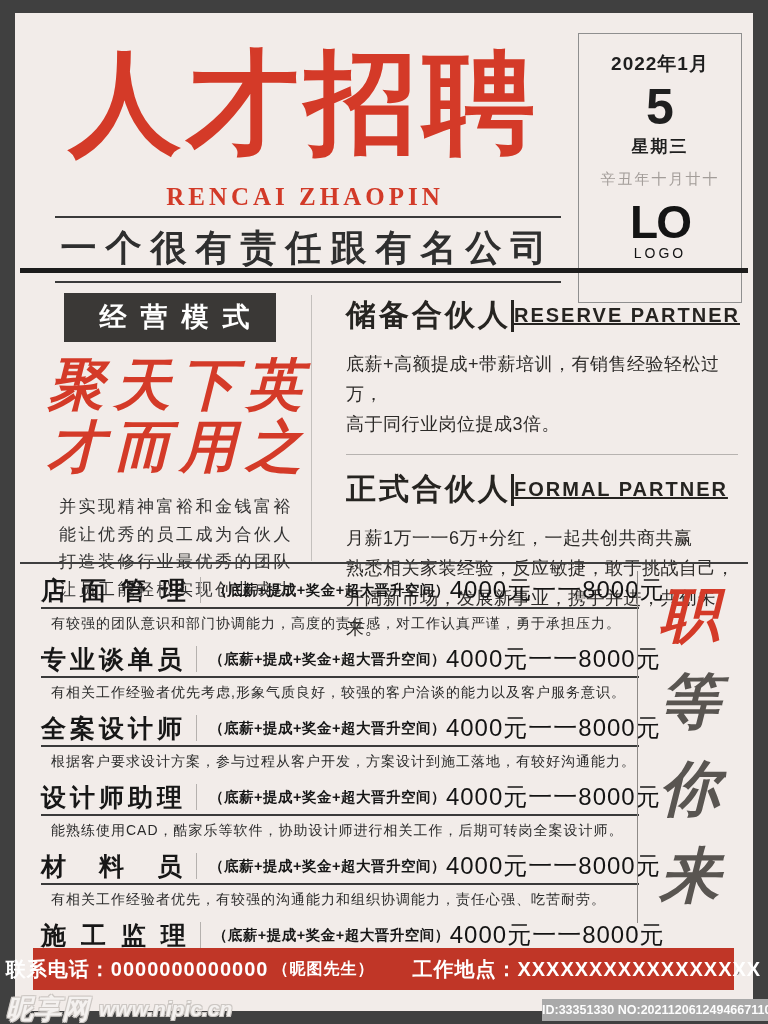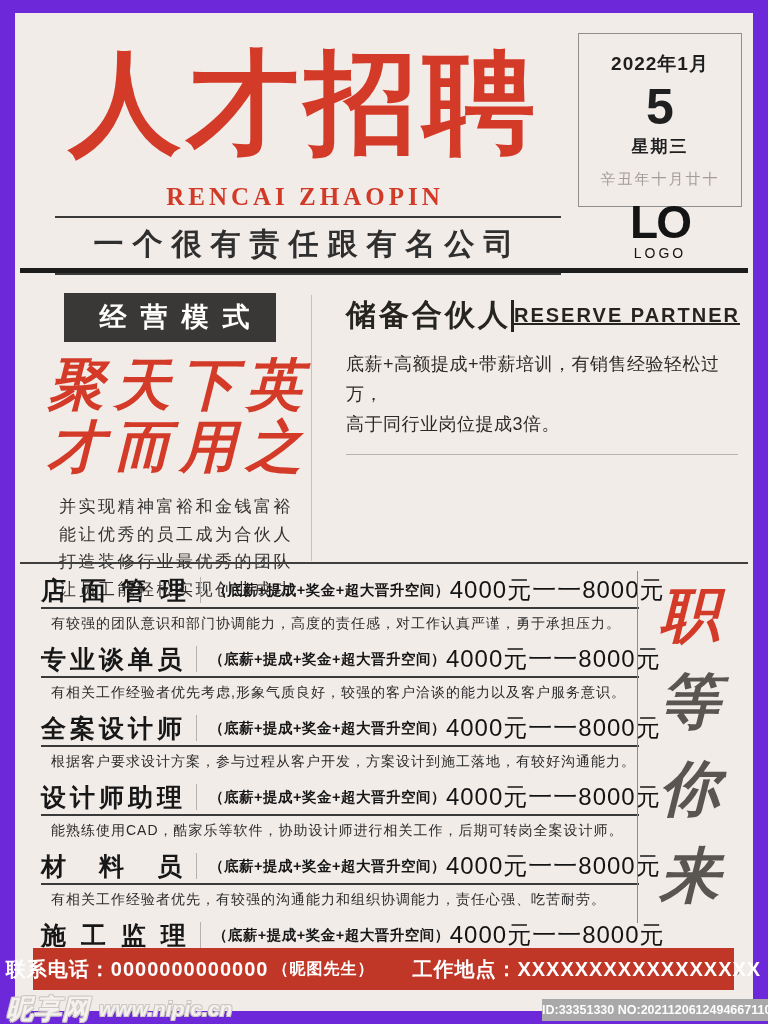--- a/index.html
+++ b/index.html
@@ -1,35 +1,35 @@
 <!DOCTYPE html>
 <html><head>
 <meta charset="utf-8">
 <style>
   * { margin:0; padding:0; box-sizing:border-box; }
   html,body { width:768px; height:1024px; background:#ffffff; overflow:hidden;
               font-family:"Liberation Sans","DejaVu Sans",sans-serif; }
-  .page { position:relative; width:768px; height:1024px; background:#6d28d9; }
+  .page { position:relative; width:768px; height:1024px; background:#404040; }
   .poster { position:absolute; left:15px; top:13px; width:738px; height:998px;
             background:#f2ece9; }
 
   
   .main-title { position:absolute; left:28px; top:14px; width:524px; text-align:center;
                 font-size:112px; line-height:152px; font-weight:800; letter-spacing:6px;
                 color:#d43a28; white-space:nowrap; }
   .title-pinyin { position:absolute; left:28px; top:170px; width:524px; text-align:center;
                   font-family:"Liberation Serif","DejaVu Serif",serif; font-weight:700;
                   font-size:25px; letter-spacing:4px; color:#d23a28; }
   .tagline-box { position:absolute; left:40px; top:203px; width:506px;
                  border-top:2px solid #3a3a3a; border-bottom:2px solid #3a3a3a;
                  padding:6px 0 8px 0; text-align:center;
-                 font-size:30px; font-weight:700; letter-spacing:9px; color:#2f2f2f;
+                 font-size:36px; font-weight:700; letter-spacing:9px; color:#2f2f2f;
                  white-space:nowrap; }
 
-  .calendar { position:absolute; left:563px; top:20px; width:164px; height:174px;
+  .calendar { position:absolute; left:563px; top:20px; width:164px; height:270px;
               border:1px solid #8f8f8f; text-align:center; color:#1f1f1f; }
   .cal-month { margin-top:17px; font-size:19px; font-weight:700; letter-spacing:1px; }
   .cal-day { font-size:50px; font-weight:600; line-height:56px; margin-top:2px; }
   .cal-weekday { font-size:17px; font-weight:700; letter-spacing:2px; }
   .cal-lunar { margin-top:12px; font-size:15px; letter-spacing:2px; color:#a39d99; }
   .cal-logo-mark { margin-top:10px; font-size:46px; font-weight:700; line-height:46px;
                    letter-spacing:-2px; color:#141414; }
   .cal-logo-label { font-size:14px; letter-spacing:3px; color:#141414; }
 
   .thick-rule { position:absolute; left:5px; top:255px; width:728px; height:5px;
@@ -146,20 +146,31 @@
           <span class="partner-cn">储备合伙人</span>
           <span class="partner-bar"></span>
           <span class="partner-en">RESERVE PARTNER</span>
         </div>
         <div class="partner-desc">
           <div>底薪+高额提成+带薪培训，有销售经验轻松过万，</div>
           <div>高于同行业岗位提成3倍。</div>
         </div>
       </div>
       <div class="partner-divider"></div>
+      <div>
+        <div class="partner-head">
+          <span class="partner-cn">正式合伙人</span>
+          <span class="partner-bar"></span>
+          <span class="partner-en">FORMAL PARTNER</span>
+        </div>
+        <div class="partner-desc">
+          <div>月薪1万一一6万+分红，一起共创共商共赢</div>
+          <div>熟悉相关家装经验，反应敏捷，敢于挑战自己，开阔新市场，发展新事业，携手并进，共创未来。</div>
+        </div>
+      </div>
     </div>
 
     <div class="section-rule"></div>
 
     <div class="jobs">
 
       <div class="job">
         <div class="job-head">
           <span class="job-title">店 面 管 理</span>
           <span class="job-sep"></span>

